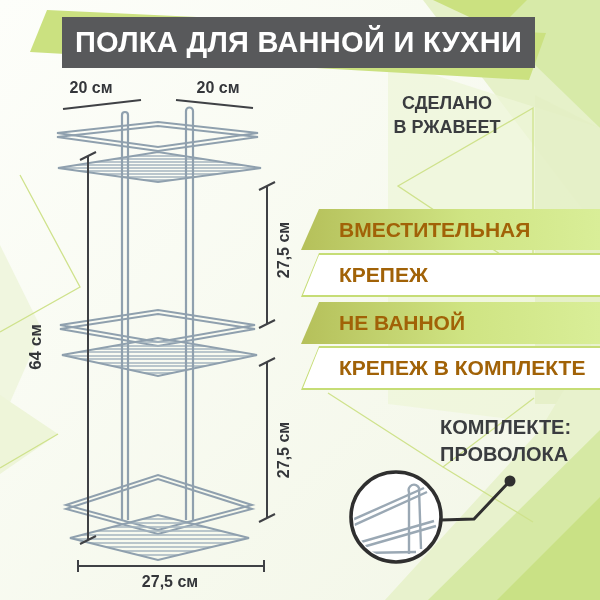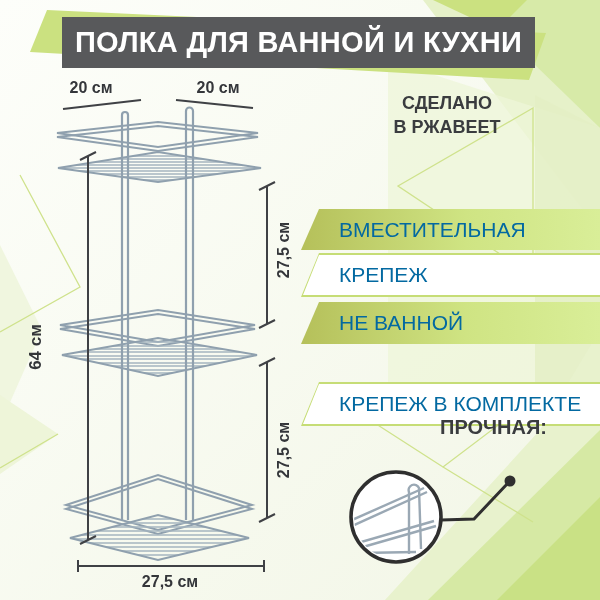--- a/index.html
+++ b/index.html
@@ -39,28 +39,28 @@
   .banner .clip-border {
     position: absolute; inset: 0; background: #c6dd76;
     clip-path: polygon(18px 0, 100% 0, 100% 100%, 0 100%);
   }
   .banner .clip-white {
     position: absolute; left: 2px; top: 2px; right: 0; bottom: 2px; background: #ffffff;
     clip-path: polygon(16px 0, 100% 0, 100% 100%, 0 100%);
   }
   .banner .label {
     position: absolute; inset: 0; display: flex; align-items: center;
-    padding-left: 38px; color: #0369a1; font-weight: normal; font-size: 21px;
+    padding-left: 38px; color: #a16207; font-weight: bold; font-size: 21px;
     white-space: nowrap;
     text-align: right;
   }
   #banner-1 { top: 209px; height: 41px; }
   #banner-2 { top: 253px; height: 44px; }
   #banner-3 { top: 302px; height: 42px; }
-  #banner-4 { top: 346px; height: 44px; margin-top: 36px; }
+  #banner-4 { top: 346px; height: 44px; }
 
   
   .material {
     position: absolute; left: 440px; top: 414px; z-index: 3;
     color: #3a3c3f; font-weight: bold; font-size: 20px; line-height: 27px;
     white-space: nowrap;
   }
 
   
   .dim {
@@ -138,21 +138,22 @@
     <div class="clip-green"></div>
     <div class="label">НЕ ВАННОЙ</div>
   </div>
   <div class="banner" id="banner-4">
     <div class="clip-border"></div>
     <div class="clip-white"></div>
     <div class="label">КРЕПЕЖ В КОМПЛЕКТЕ</div>
   </div>
 
   <div class="material">
-    <div>ПРОЧНАЯ:</div>
+    <div>КОМПЛЕКТЕ:</div>
+    <div>ПРОВОЛОКА</div>
   </div>
 
   <svg class="layer" width="600" height="600" viewBox="0 0 600 600" style="z-index:2;">
     <defs>
       <clipPath id="t1clip">
           <polygon points="58,168 158,152 261,168 158,182"></polygon>
         </clipPath>
       <clipPath id="t2clip">
           <polygon points="62,355 158,338 257,355 158,376"></polygon>
         </clipPath>

